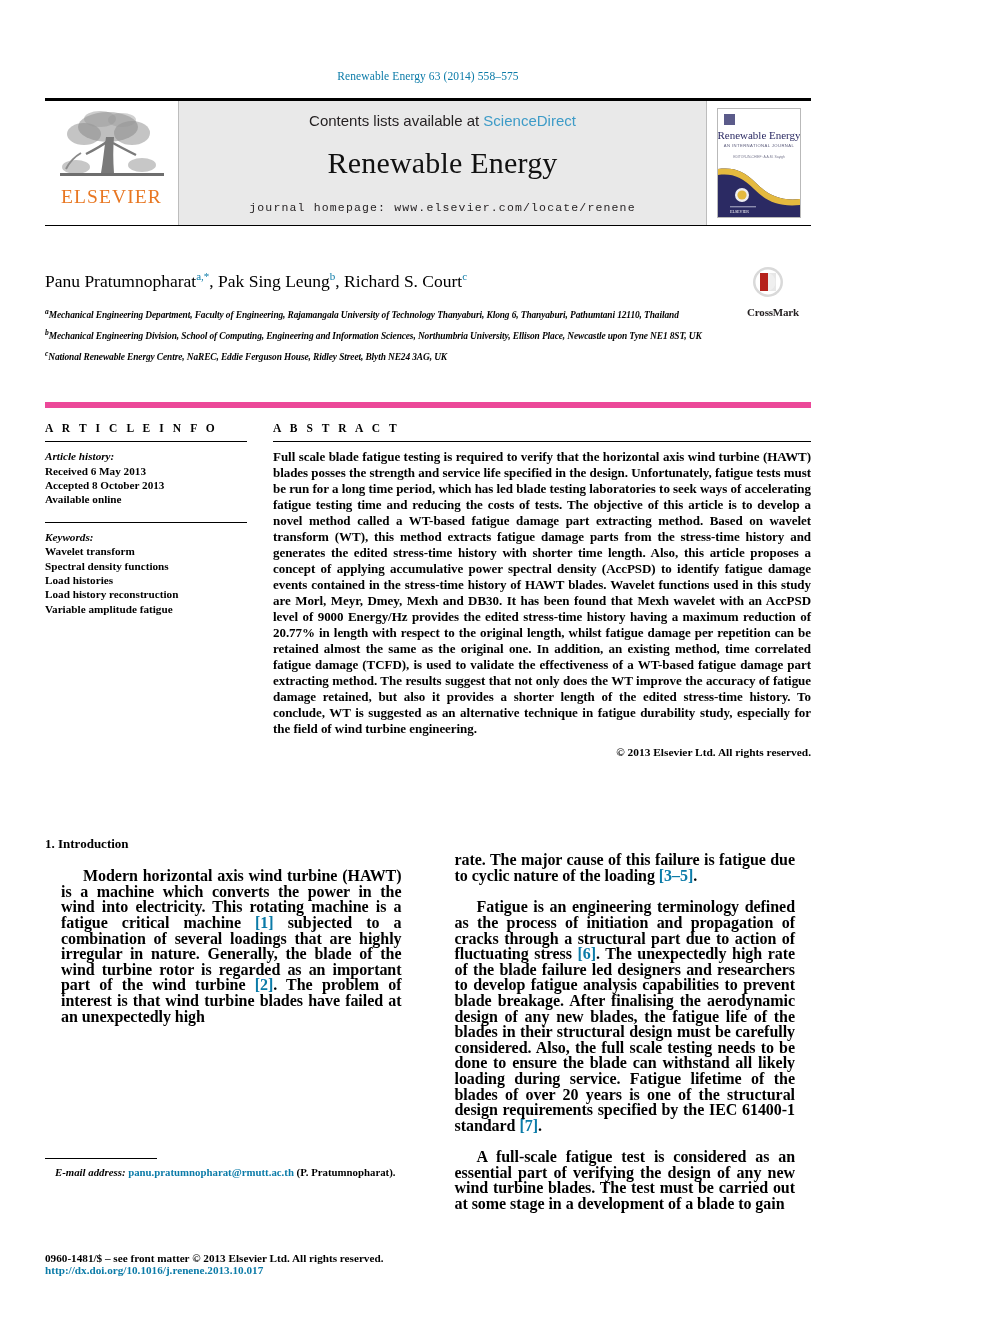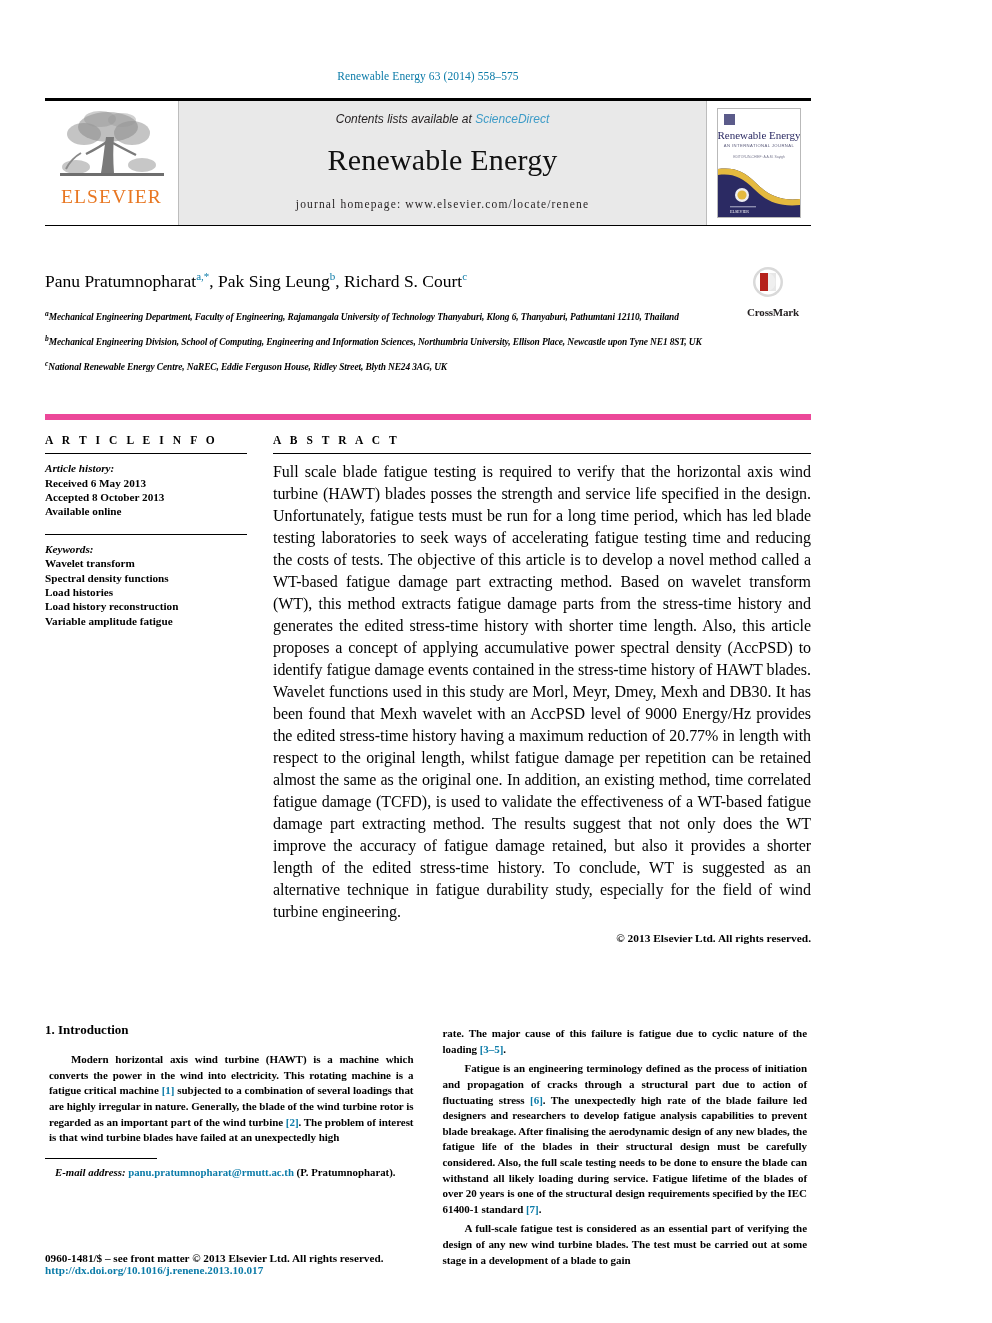--- a/index.html
+++ b/index.html
@@ -68,36 +68,35 @@
     border-right: 1px solid #bdbdbd;
     display: flex;
     flex-direction: column;
     align-items: center;
     justify-content: flex-start;
     padding-top: 11px;
     box-sizing: border-box;
   }
   .contents-line {
     font-family: "Liberation Sans", sans-serif;
-    font-size: 12px;
+    font-size: 15px;
     color: #231f20;
-    font-style: italic;
   }
   .contents-line .sd {
     color: #3d9bc7;
   }
   .journal-name {
     font-family: "Liberation Serif", serif;
     font-size: 30px;
     margin-top: 17px;
     color: #111;
     letter-spacing: 0.2px;
   }
   .homepage-line {
-    font-family: Liberation Serif, serif;
+    font-family: Liberation Mono, monospace;
     font-size: 11.5px;
     letter-spacing: 1.15px;
     margin-top: 21px;
     color: #231f20;
   }
   .mast-cover {
     width: 104px;
     flex: 0 0 104px;
     display: flex;
     align-items: center;
@@ -158,21 +157,21 @@
   }
   .authors sup {
     color: #0b7ba8;
     font-size: 11px;
     vertical-align: super;
   }
   .affiliations {
     margin-top: 11px;
     font-size: 9.4px;
     font-style: italic;
-    line-height: 22px;
+    line-height: 17px;
     font-weight: bold;
     letter-spacing: -0.1px;
   }
   .affiliations sup {
     font-size: 7.5px;
     vertical-align: super;
   }
   .affil-line { display: block; }
 
   
@@ -206,24 +205,24 @@
     font-size: 11.2px;
     line-height: 14.4px;
     font-weight: bold;
   }
   .info-group .gtitle {
     font-style: italic;
     font-weight: bold;
   }
   .info-spacer { height: 15px; }
   .abstract-text {
-    font-size: 16px;
-    line-height: 22px;
+    font-size: 13px;
+    line-height: 16px;
     text-align: justify;
-    font-weight: normal;
+    font-weight: bold;
     letter-spacing: -0.05px;
   }
   .copyright {
     text-align: right;
     font-size: 11.4px;
     font-weight: bold;
     margin-top: 9px;
   }
 
   
@@ -236,24 +235,24 @@
     flex: 1 1 0;
     min-width: 0;
   }
   h2.section-head {
     font-family: "Liberation Serif", serif;
     font-weight: bold;
     font-size: 13px;
     margin: 0 0 14px 0;
   }
   p.body-p {
-    font-size: 11px;
+    font-size: 16px;
     line-height: 15.6px;
     text-align: justify;
-    margin: 4px;
+    margin: 16px;
     text-indent: 22px;
     font-weight: bold;
     letter-spacing: -0.05px;
   }
   p.body-p.noindent { text-indent: 0; }
   a.ref, .ref {
     color: #0b7ba8;
     text-decoration: none;
   }
 

